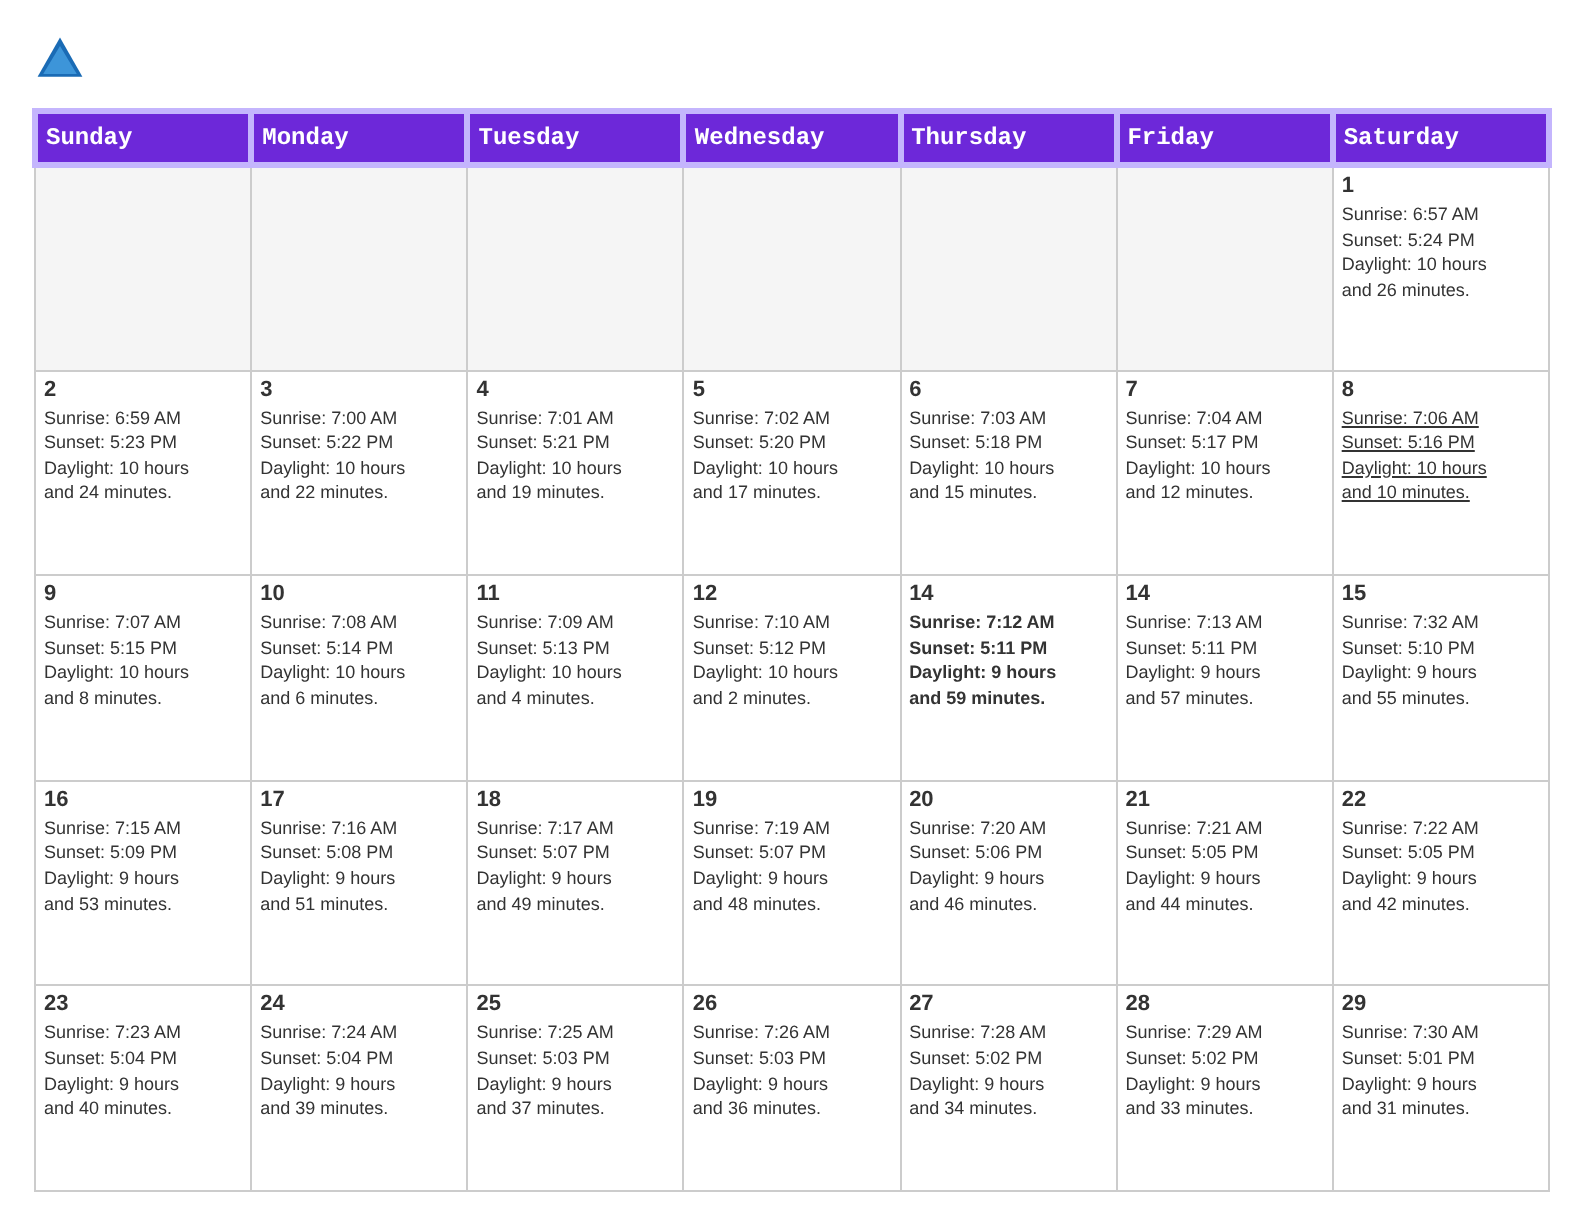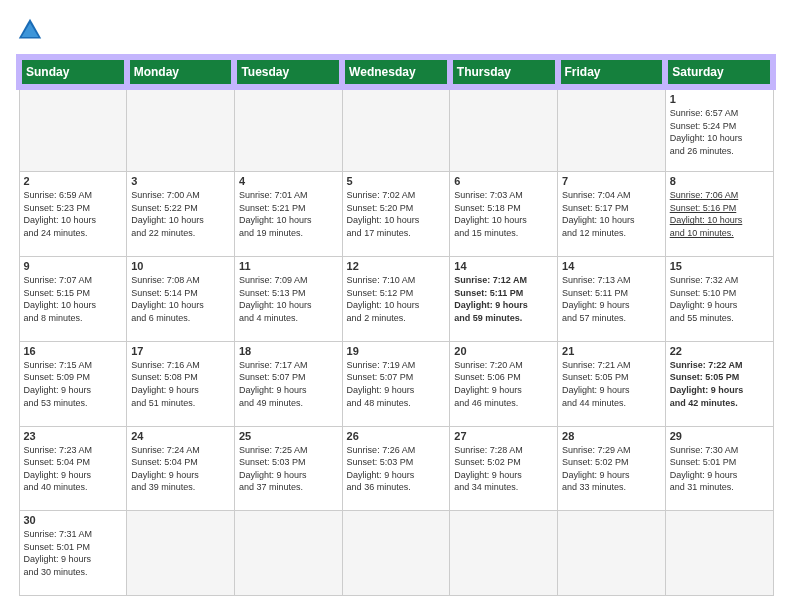--- a/index.html
+++ b/index.html
@@ -53,27 +53,28 @@
       color: #555;
     }
     .calendar {
       flex: 1;
       border: 1px solid #ccc;
       border-collapse: collapse;
       width: 100%;
       table-layout: fixed;
     }
     .calendar thead tr th {
-      background: #15803d;
+      background: #6d28d9;
       color: #fff;
       font-size: 12px;
       font-weight: bold;
       padding: 5px 4px;
       text-align: left;
-      border: 6px solid #c4b5fd;
+      border: 3px solid #c4b5fd;
+      font-family: Liberation Mono, monospace;
     }
     .calendar tbody tr td {
       vertical-align: top;
       border: 1px solid #ccc;
       padding: 3px 4px;
       font-size: 9.5px;
       color: #333;
       background: #fff;
       height: 78px;
     }
@@ -283,21 +284,21 @@
           </td>
           <td>
             <span class="day-number">21</span>
             <div class="day-info" style="white-space: pre-line;">Sunrise: 7:21 AM
 Sunset: 5:05 PM
 Daylight: 9 hours
 and 44 minutes.</div>
           </td>
           <td>
             <span class="day-number">22</span>
-            <div class="day-info" style="white-space: pre-line; font-weight: bold;">Sunrise: 7:22 AM
+            <div class="day-info" style="white-space: pre-line;">Sunrise: 7:22 AM
 Sunset: 5:05 PM
 Daylight: 9 hours
 and 42 minutes.</div>
           </td>
         </tr>
         <tr>
           <td>
             <span class="day-number">23</span>
             <div class="day-info" style="white-space: pre-line;">Sunrise: 7:23 AM
 Sunset: 5:04 PM
@@ -339,31 +340,16 @@
 Daylight: 9 hours
 and 33 minutes.</div>
           </td>
           <td>
             <span class="day-number">29</span>
             <div class="day-info" style="white-space: pre-line;">Sunrise: 7:30 AM
 Sunset: 5:01 PM
 Daylight: 9 hours
 and 31 minutes.</div>
           </td>
-        </tr>
-        <tr class="last-row">
-          <td>
-            <span class="day-number">30</span>
-            <div class="day-info" style="white-space: pre-line;">Sunrise: 7:31 AM
-Sunset: 5:01 PM
-Daylight: 9 hours
-and 30 minutes.</div>
-          </td>
-          <td class="empty"></td>
-          <td class="empty"></td>
-          <td class="empty"></td>
-          <td class="empty"></td>
-          <td class="empty"></td>
-          <td class="empty"></td>
         </tr>
       </tbody>
   </table>
 </div>
 
 </body></html>

